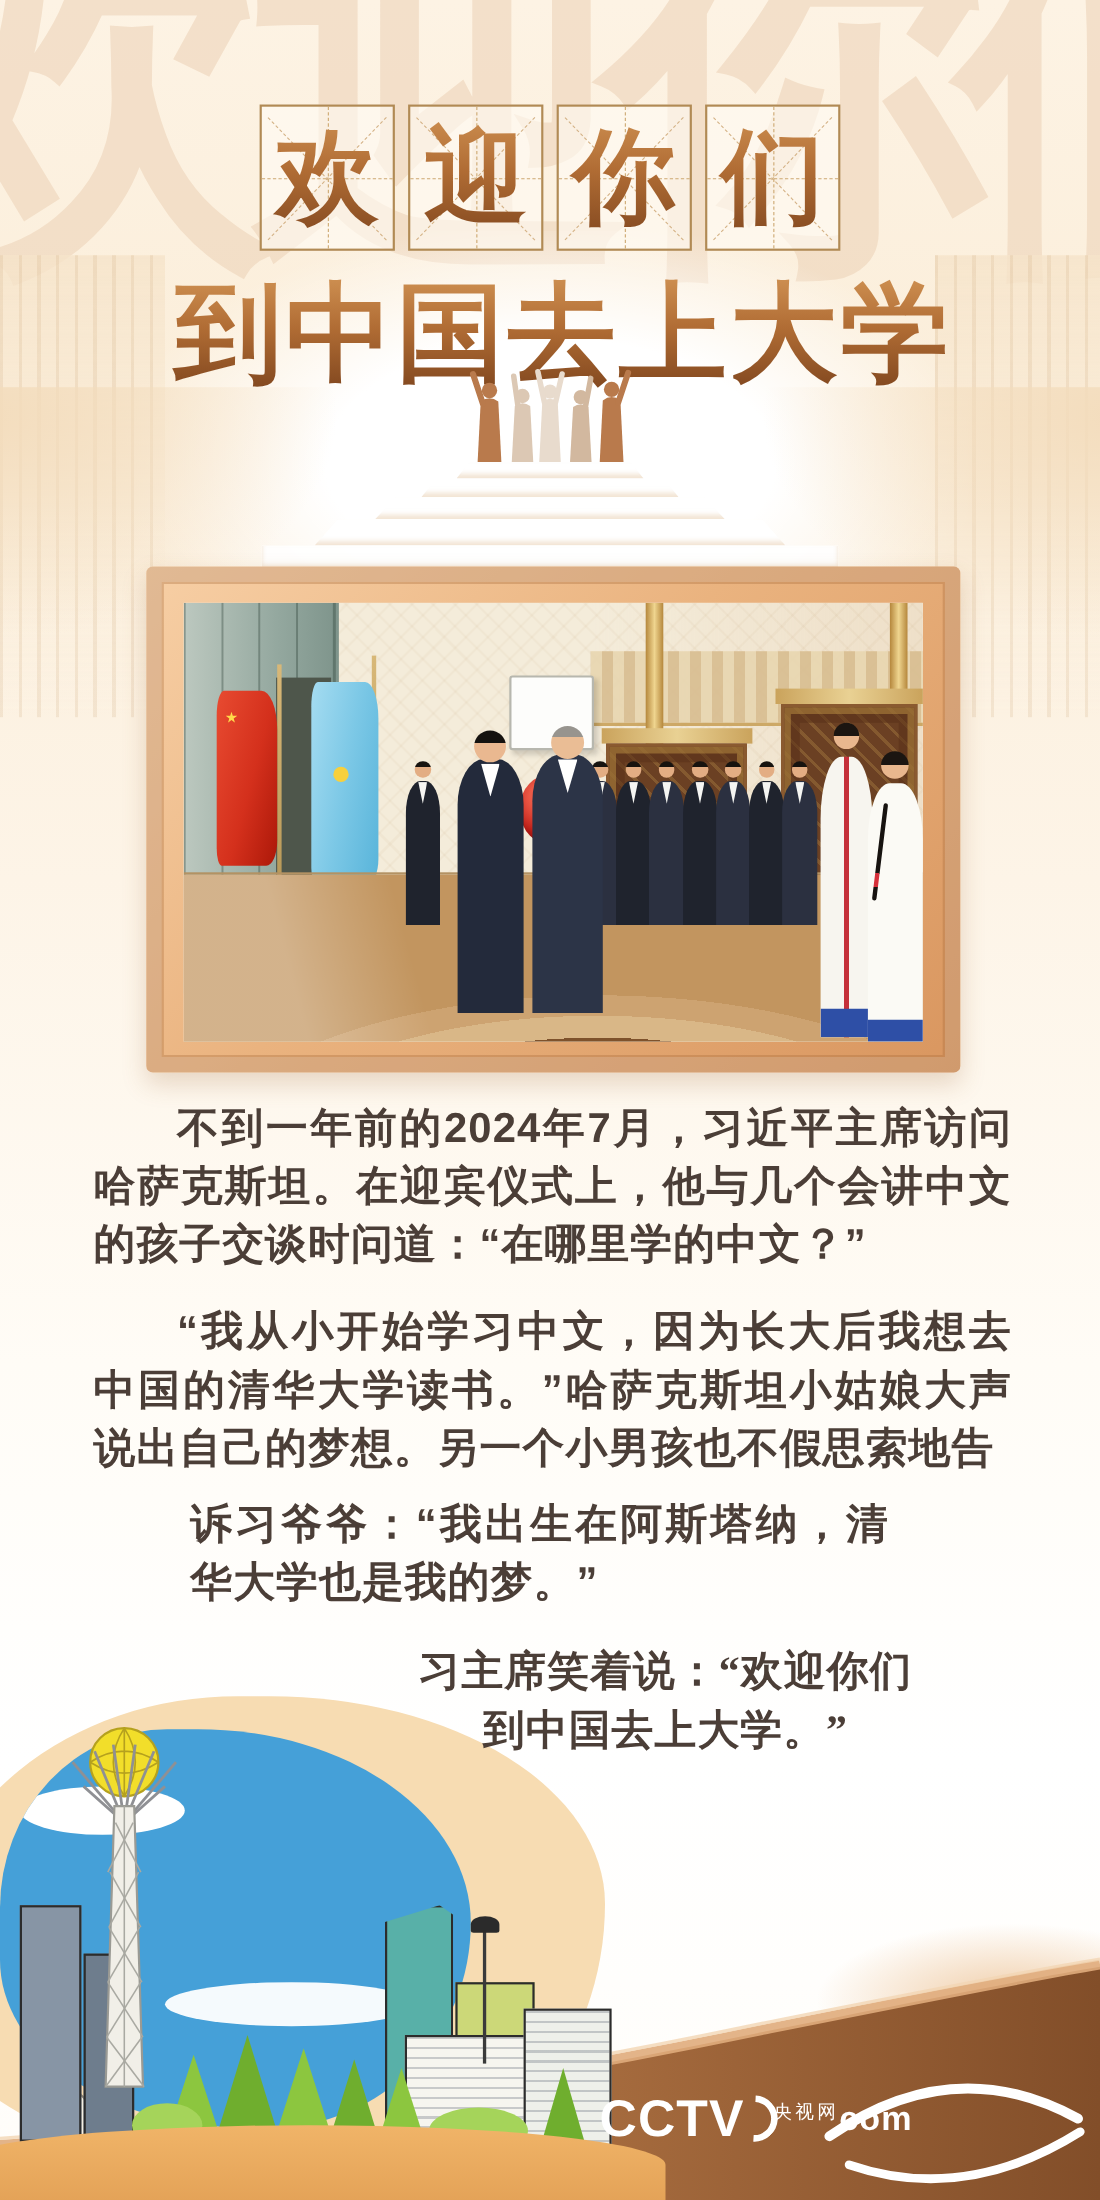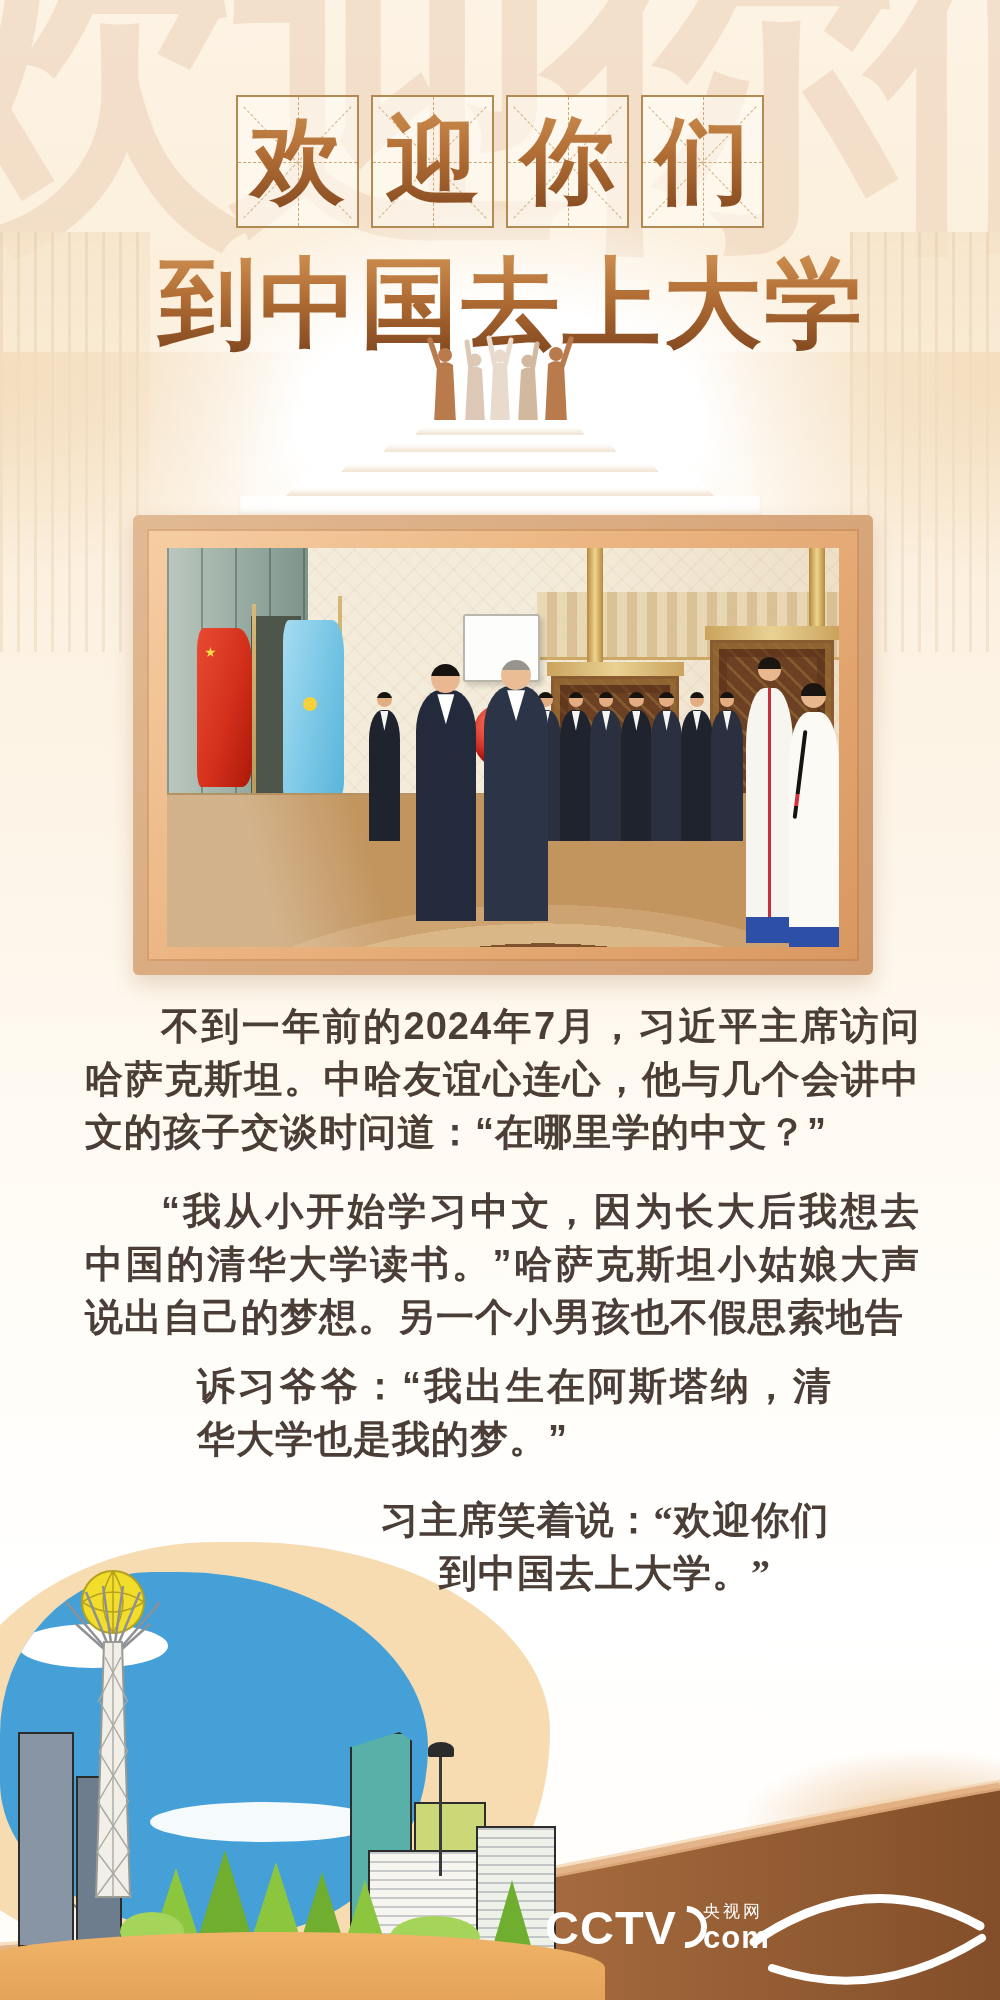--- a/index.html
+++ b/index.html
@@ -134,21 +134,21 @@
       radial-gradient(ellipse 95% 175% at 56% 172%,
         #f3e7c8 0 20%, #c0743f 20% 31%, #f0e2c2 31% 34.5%, #33241a 34.5% 39%,
         #caa06a 39% 41%, #7e522c 41% 42.5%, #d9b787 42.5% 50%, #cda371 50% 57%, #c2955f 57% 100%); }
 
   
   .article { position:absolute; left:85px; top:1000px; width:835px; z-index:8;
     font-size:38px; line-height:53px; letter-spacing:1px; color:#4b3e37; font-weight:600;
     text-align:justify; }
   .article p { margin:0 0 26px; text-indent:2em; }
   .article p.p3 { margin-bottom:16px; }
-  .article p.p3w { text-indent:0; margin-left:112px; width:635px; margin-bottom:0; }
+  .article p.p3w { text-indent:0; margin-left:88px; width:635px; margin-bottom:0; }
   .article p.p4 { text-indent:0; margin-left:295px; width:450px; text-align:center; margin-top:28px;font-family:Liberation Serif, serif; }
 
   
   .illo { position:absolute; left:-10px; top:1550px; width:570px; height:450px; z-index:7; }
   .blob { position:absolute; left:-55px; top:-8px; width:615px; height:440px; background:#f7dcb2;
     border-radius:48% 52% 38% 62%/55% 45% 60% 40%; }
   .sky { position:absolute; left:10px; top:22px; width:428px; height:362px; background:#45a0d8;
     border-radius:38% 62% 45% 55%/48% 52% 55% 45%; overflow:hidden; }
   .cloud { position:absolute; background:#fff; border-radius:50%; }
   .cloud1 { left:18px; top:52px; width:150px; height:44px; }
@@ -180,21 +180,21 @@
   .band-glow { position:absolute; right:-40px; top:1748px; width:300px; height:90px; z-index:6;
     background:radial-gradient(ellipse at 60% 80%, rgba(235,190,142,.8), rgba(255,255,255,0) 70%); }
 
   
   .logos { position:absolute; left:0; top:1880px; width:1000px; height:110px; z-index:9; color:#fff; }
   .cctv { position:absolute; left:545px; top:22px; display:flex; align-items:center; }
   .cctv-word { font-size:47px; font-weight:800; letter-spacing:1px; line-height:1; }
   .cctv-arc { width:42px; height:42px; border:6px solid #fff; border-radius:50%;
     border-bottom-color:transparent; border-left-color:transparent; transform:rotate(48deg);
     margin-left:-12px; }
-  .cctv-col { display:flex; flex-direction:column; margin-left:-4px; }
+  .cctv-col { display:flex; margin-left:-4px; }
   .cctv-sub { font-size:17px; letter-spacing:3px; line-height:1.15; }
   .cctv-com { font-size:31px; font-weight:700; letter-spacing:1px; line-height:1; }
   .brand { position:absolute; left:742px; top:0; width:250px; height:110px; }
   .brand-row { position:absolute; left:14px; top:32px; display:flex; align-items:center; gap:6px; }
   .brand-txt { font-size:41px; font-weight:800; letter-spacing:2px; line-height:1; }
   .eye-svg, .globe-svg { display:block; }
 </style>
 </head>
 <body>
 
@@ -312,21 +312,21 @@
         <div class="man" style="left:81%"></div>
       </div>
       <div class="leader xi"></div>
       <div class="leader tokayev"></div>
       <div class="kid boy"></div>
       <div class="kid girl"></div>
     </div>
   </div>
 
   <div class="article">
-    <p>不到一年前的2024年7月，习近平主席访问哈萨克斯坦。中哈友谊心连心，他与几个会讲中文的孩子交谈时问道：“在哪里学的中文？”</p>
+    <p>不到一年前的2024年7月，习近平主席访问哈萨克斯坦。在迎宾仪式上，他与几个会讲中文的孩子交谈时问道：“在哪里学的中文？”</p>
     <p class="p3">“我从小开始学习中文，因为长大后我想去中国的清华大学读书。”哈萨克斯坦小姑娘大声说出自己的梦想。另一个小男孩也不假思索地告</p>
     <p class="p3w">诉习爷爷：“我出生在阿斯塔纳，清华大学也是我的梦。”</p>
     <p class="p4">习主席笑着说：“欢迎你们到中国去上大学。”</p>
   </div>
 
   <div class="illo">
     <div class="blob"></div>
     <div class="sky">
       <div class="cloud cloud1"></div>
       <div class="cloud cloud2"></div>

